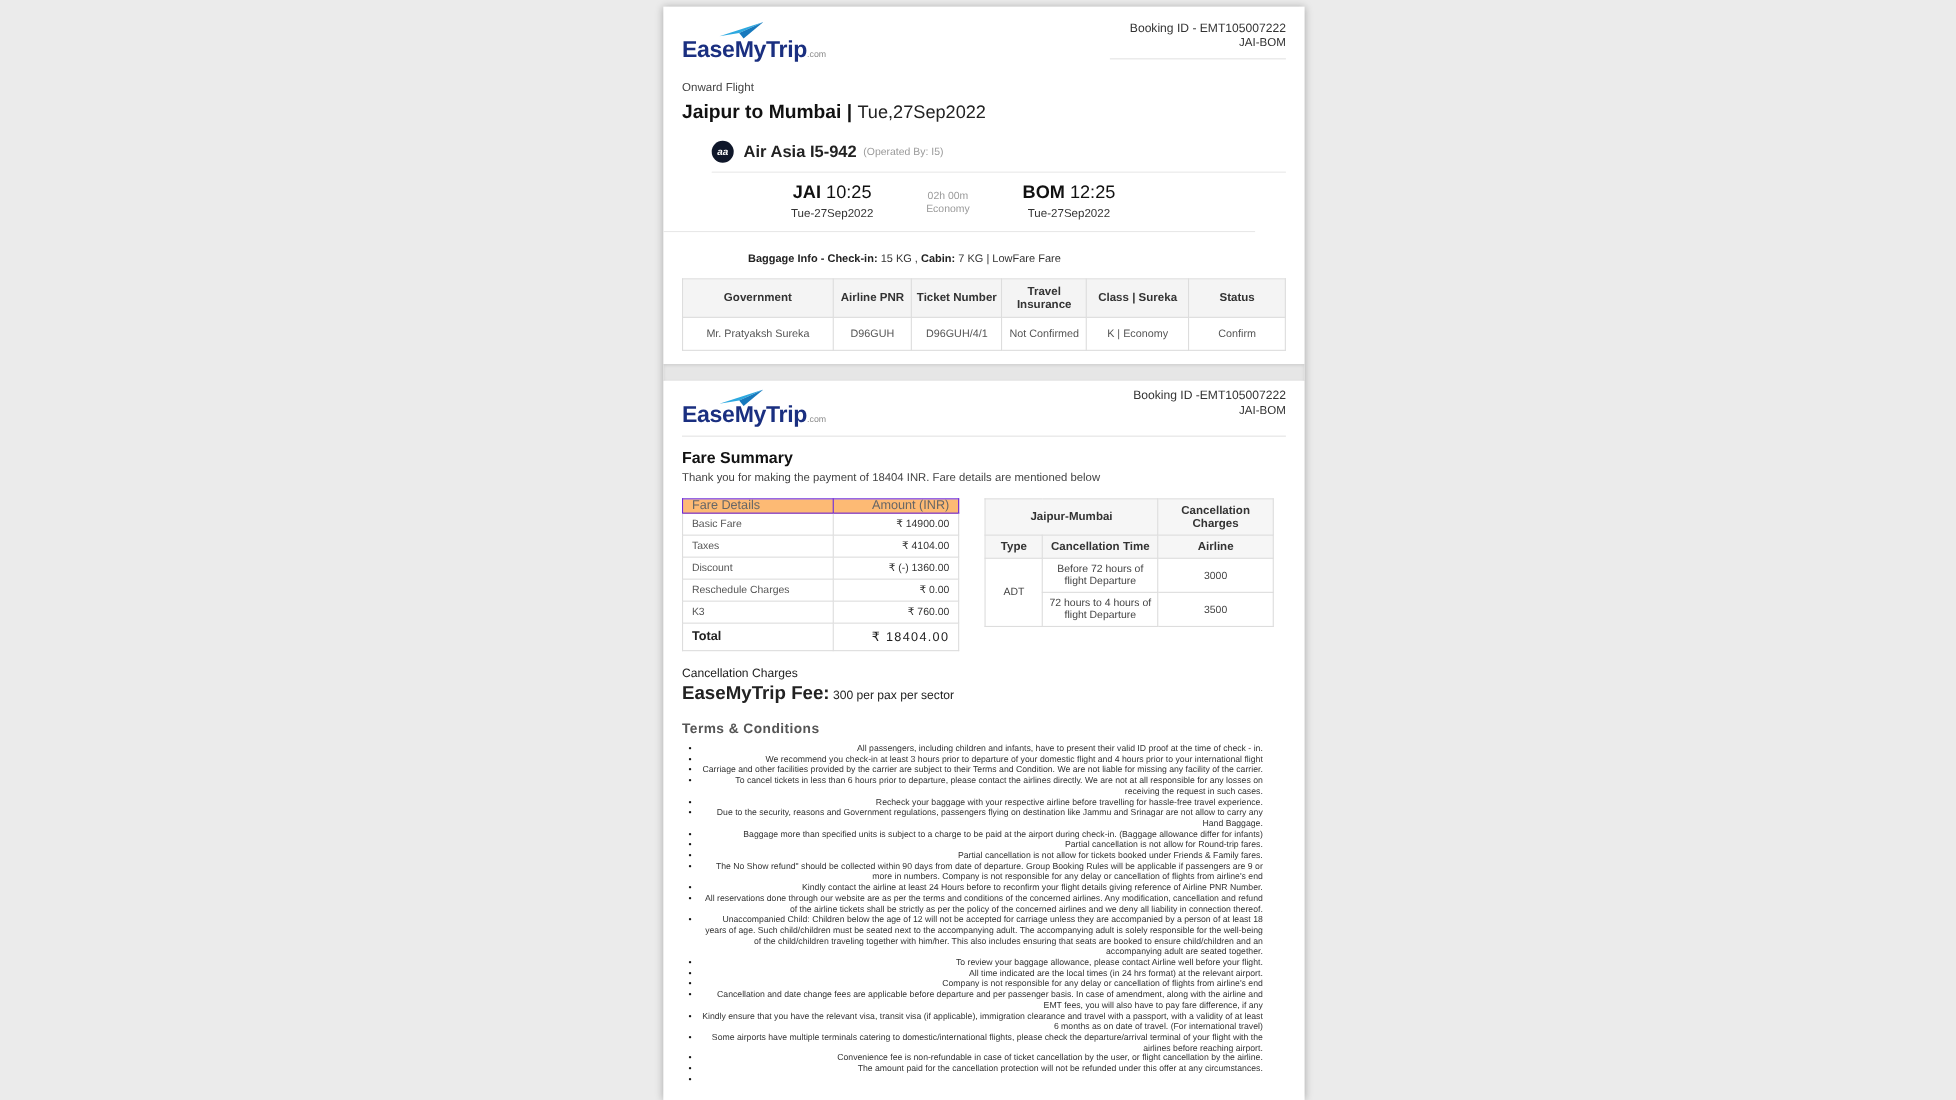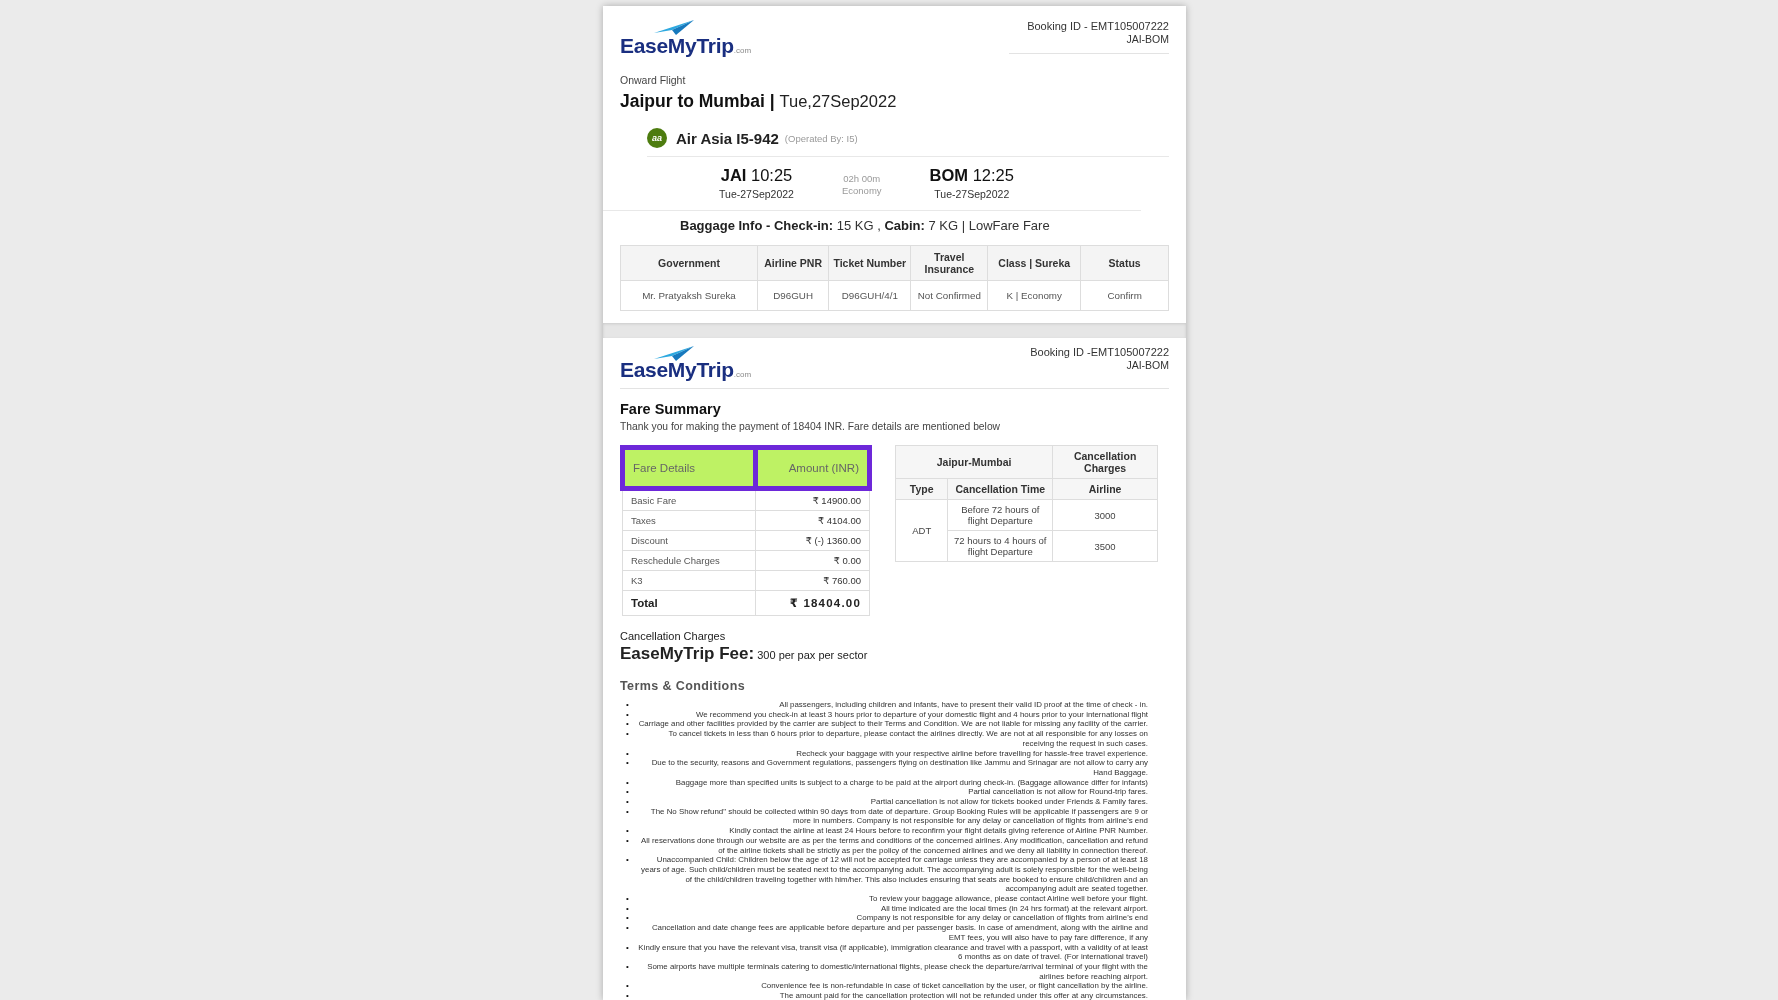--- a/index.html
+++ b/index.html
@@ -15,55 +15,55 @@
   .logo-suffix { font-size:8px; color:#8a8a8a; font-weight:400; }
   .logo svg { position:absolute; top:0; left:34px; }
   .booking-block { text-align:right; font-size:11px; color:#333; line-height:13px;
     border-bottom:1px solid #e3e3e3; padding-bottom:7px; min-width:160px; }
   .booking-route { font-size:10.5px; }
   .section-label { font-size:10.5px; color:#444; margin-top:16px; }
   .route-title { margin-top:5px; font-size:16.5px; color:#222; }
   .route-title b { font-size:17.5px; color:#111; }
   .airline-row { display:flex; align-items:center; margin:16px 0 0 27px; padding-bottom:8px; }
   .airline-sep { border-bottom:1px solid #e8e8e8; }
-  .airasia-badge { width:20px; height:20px; border-radius:50%; background:#4d7c0f; color:#fff;
+  .airasia-badge { width:20px; height:20px; border-radius:50%; background:#0f172a; color:#fff;
     font-size:9px; font-style:italic; font-weight:700; display:flex; align-items:center;
     justify-content:center; margin-right:9px; }
   .airline-name { font-size:15px; font-weight:600; color:#222; }
   .operated-by { font-size:9.5px; color:#9a9a9a; margin-left:6px; }
   .flight-strip { border-bottom:1px solid #e8e8e8; padding:9px 0 10px 0; display:flex;
     justify-content:center; transform:translateX(-28px); gap:48px; }
   .leg { text-align:center; }
   .leg-time { font-size:16.5px; color:#111; }
   .leg-time b { font-size:16.5px; }
   .leg-date { font-size:10.5px; color:#333; margin-top:3px; }
   .duration { text-align:center; font-size:9.5px; color:#9a9a9a; padding-top:7px; line-height:12px; }
-  .baggage-line { margin:7px 0 12px 28px; font-size:13px; color:#333;padding-left:32px; }
+  .baggage-line { margin:19px 0 12px 28px; font-size:10px; color:#333;padding-left:32px; }
   .baggage-line b { color:#222; }
   .trav-heading { margin-top:13px; font-size:15.5px; font-weight:500; color:#333; letter-spacing:.3px; }
   table { border-collapse:collapse; }
   .trav-table { width:100%; margin-top:9px; }
   .trav-table th { background:#f4f4f4; border:1px solid #ddd; font-size:10.5px; color:#333;
     font-weight:700; padding:5px 3px; line-height:12px; }
   .trav-table td { border:1px solid #ddd; font-size:9.8px; color:#555; text-align:center; padding:9px 3px; }
   .status-confirm { color:#3cb54a; }
   .band { height:15px; background:#e6e6e6; box-shadow:inset 0 1px 3px rgba(0,0,0,.12); }
   .fare-heading { margin-top:12px; font-size:14.5px; font-weight:700; color:#111; }
   .fare-sub { margin-top:4px; font-size:10.3px; color:#444; }
   .tables-row { display:flex; margin-top:13px; gap:23px; align-items:flex-start; }
   .fare-table { width:252px; }
-  .fare-table th { background:#bef264; border:5px solid #6d28d9; font-size:11.5px; color:#666;
-    font-weight:400; padding:12px 8px; }
+  .fare-table th { background:#fdba74; border:1px solid #6d28d9; font-size:11.5px; color:#666;
+    font-weight:400; padding:0 8px; }
   .fare-table th.amt, .fare-table td.amt { text-align:right; }
   .fare-table th.lbl { text-align:left; }
   .fare-table td { border:1px solid #ddd; font-size:9.5px; color:#555; padding:4px 8px; }
   .fare-table td.amt { color:#333; }
   .fare-table .total td { padding:5px 8px; }
   .fare-table .total .t-lbl { font-size:11.5px; font-weight:700; color:#222; }
-  .fare-table .total .t-val { font-size:11.5px; font-weight:700; color:#222; letter-spacing:1.2px;margin-top:20px; }
+  .fare-table .total .t-val { font-size:11.5px; font-weight:400; color:#222; letter-spacing:1.2px;margin-top:20px; }
   .cxl-table { width:263px; }
   .cxl-table th { background:#f6f6f6; border:1px solid #ddd; font-size:10.5px; color:#333;
     font-weight:700; padding:4px 3px; }
   .cxl-table td { border:1px solid #ddd; font-size:9.5px; color:#444; text-align:center; padding:4px 5px; line-height:11px; }
   .cxl-label { margin-top:14px; font-size:11px; color:#222; }
   .fee-line { margin-top:2px; font-size:11px; color:#222; }
   .fee-line b { font-size:17px; }
   .terms-heading { margin-top:15px; font-size:12.5px; font-weight:600; color:#555; letter-spacing:.4px; }
   .terms { list-style:none; margin:7px 0 0 6px; width:522px;text-align:right; }
   .terms li { position:relative; padding-left:11px; font-size:7.9px; line-height:9.7px; color:#333; }

